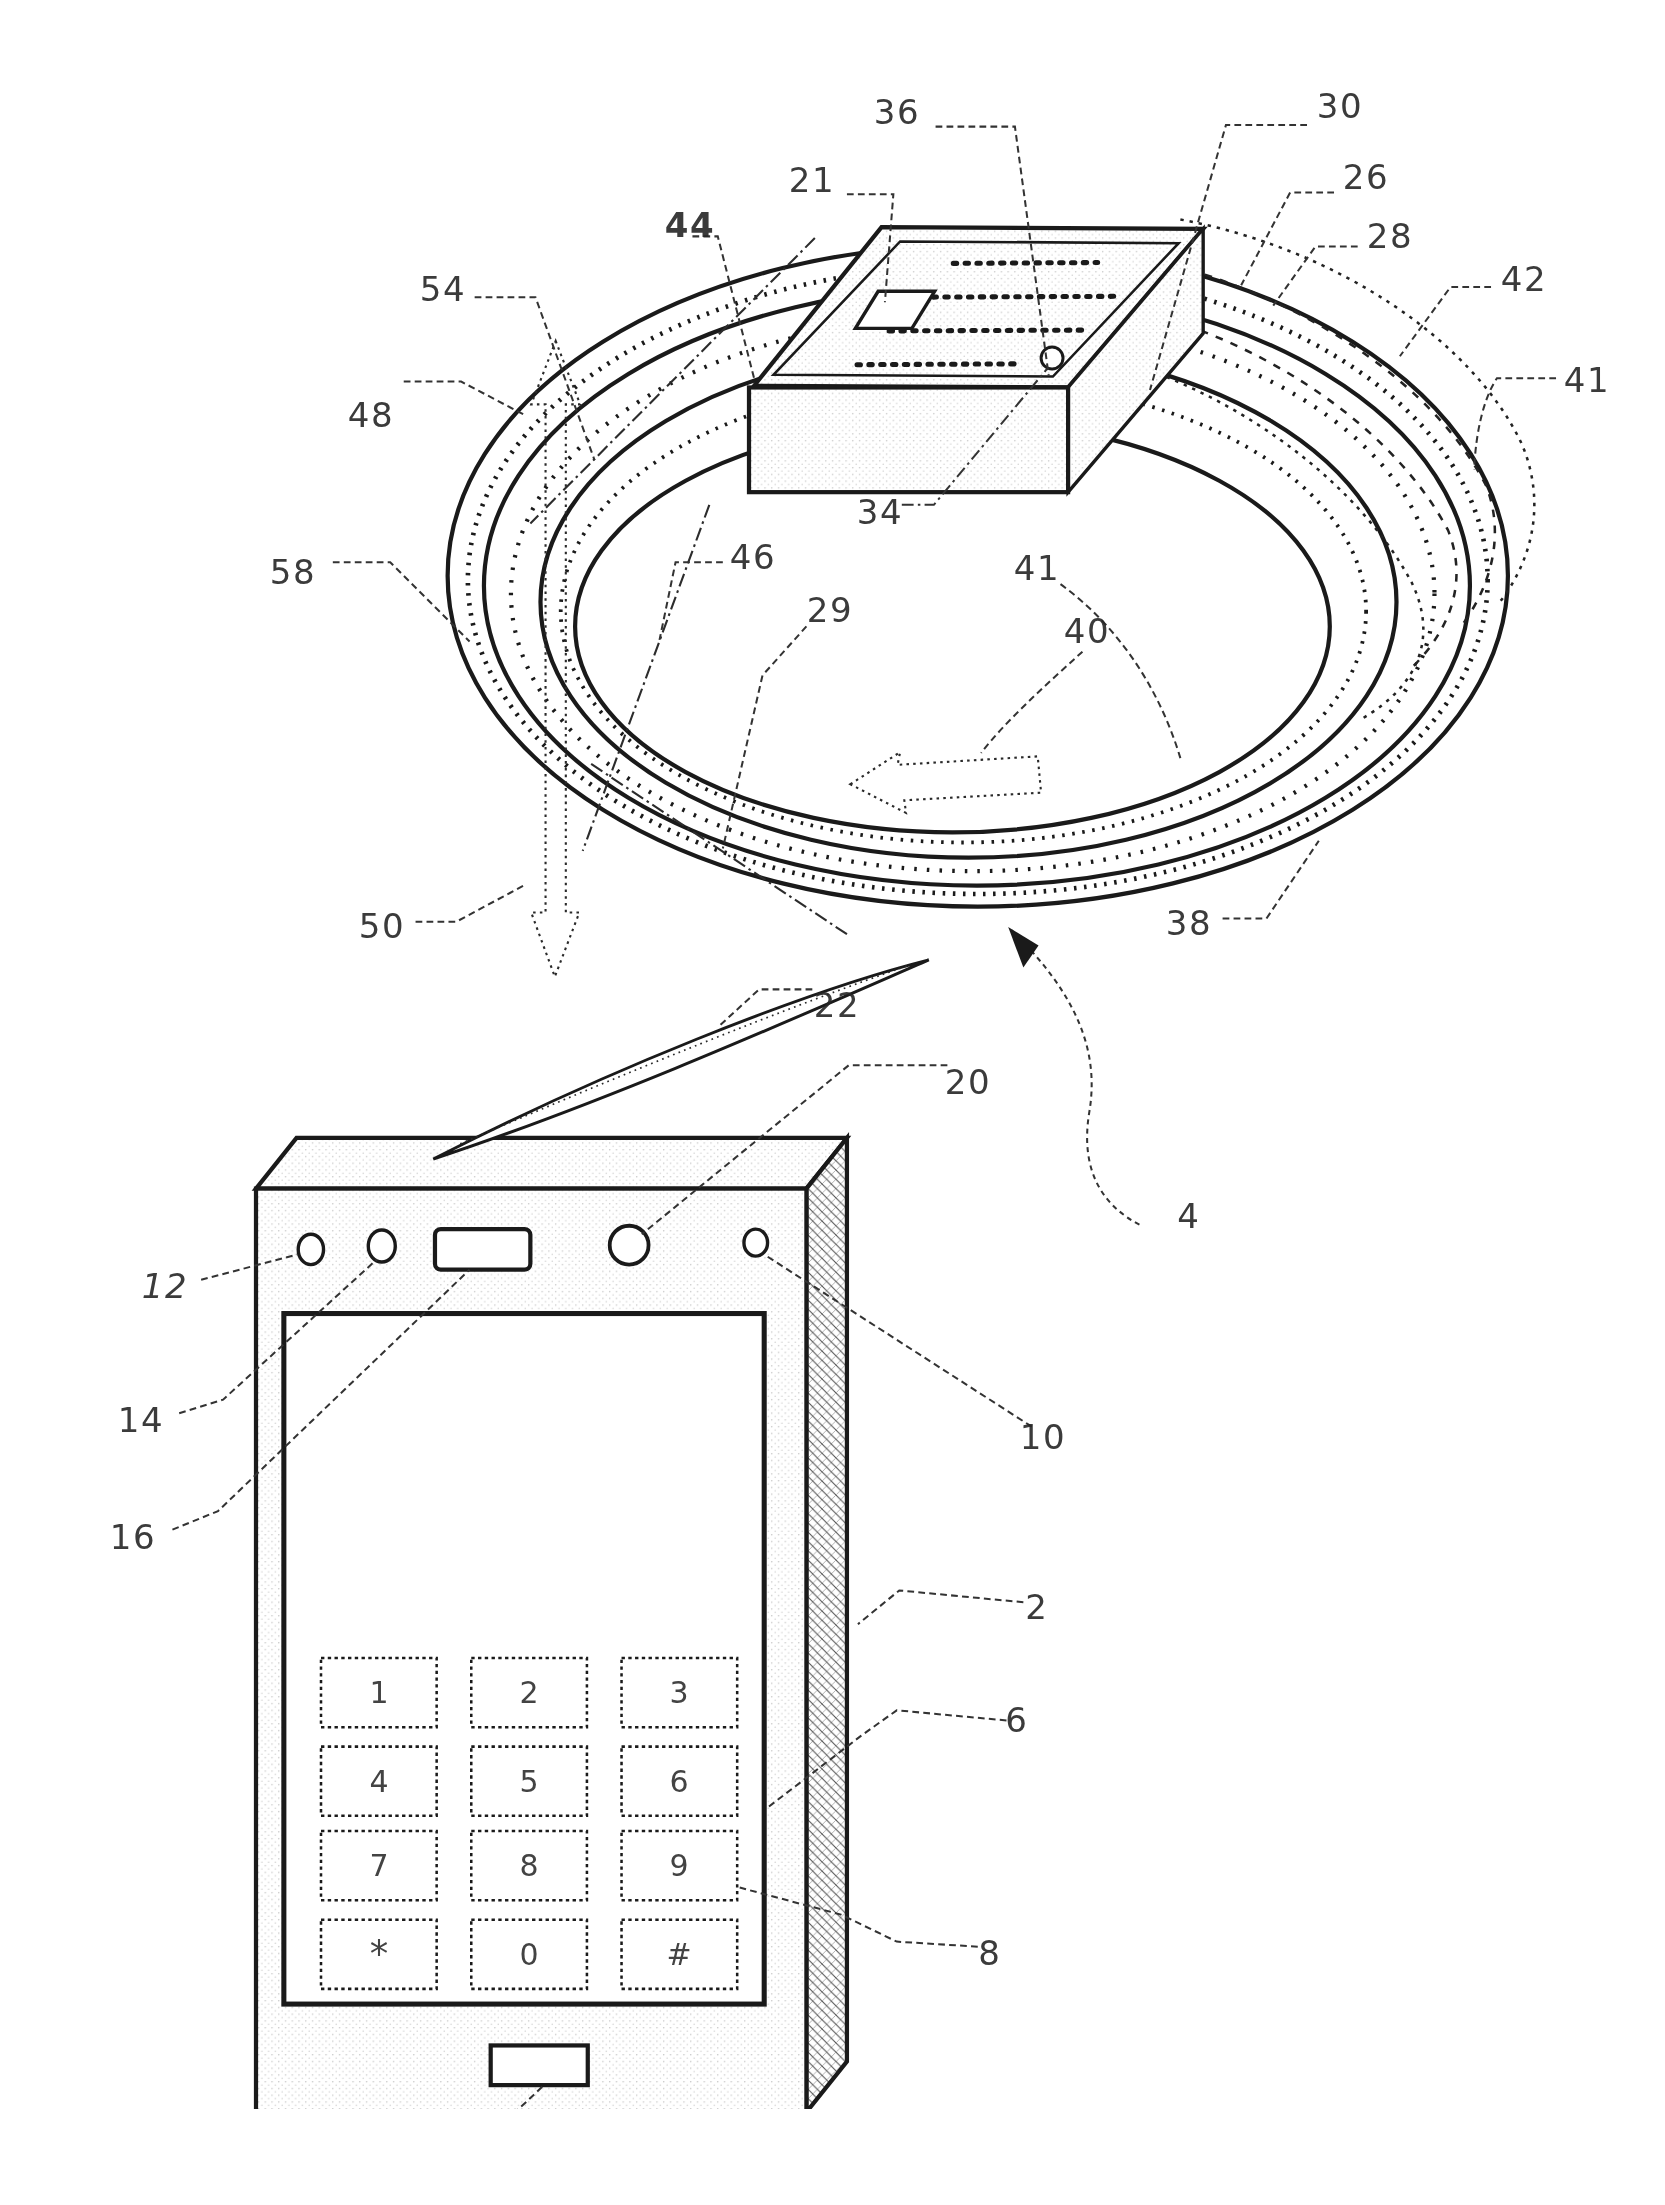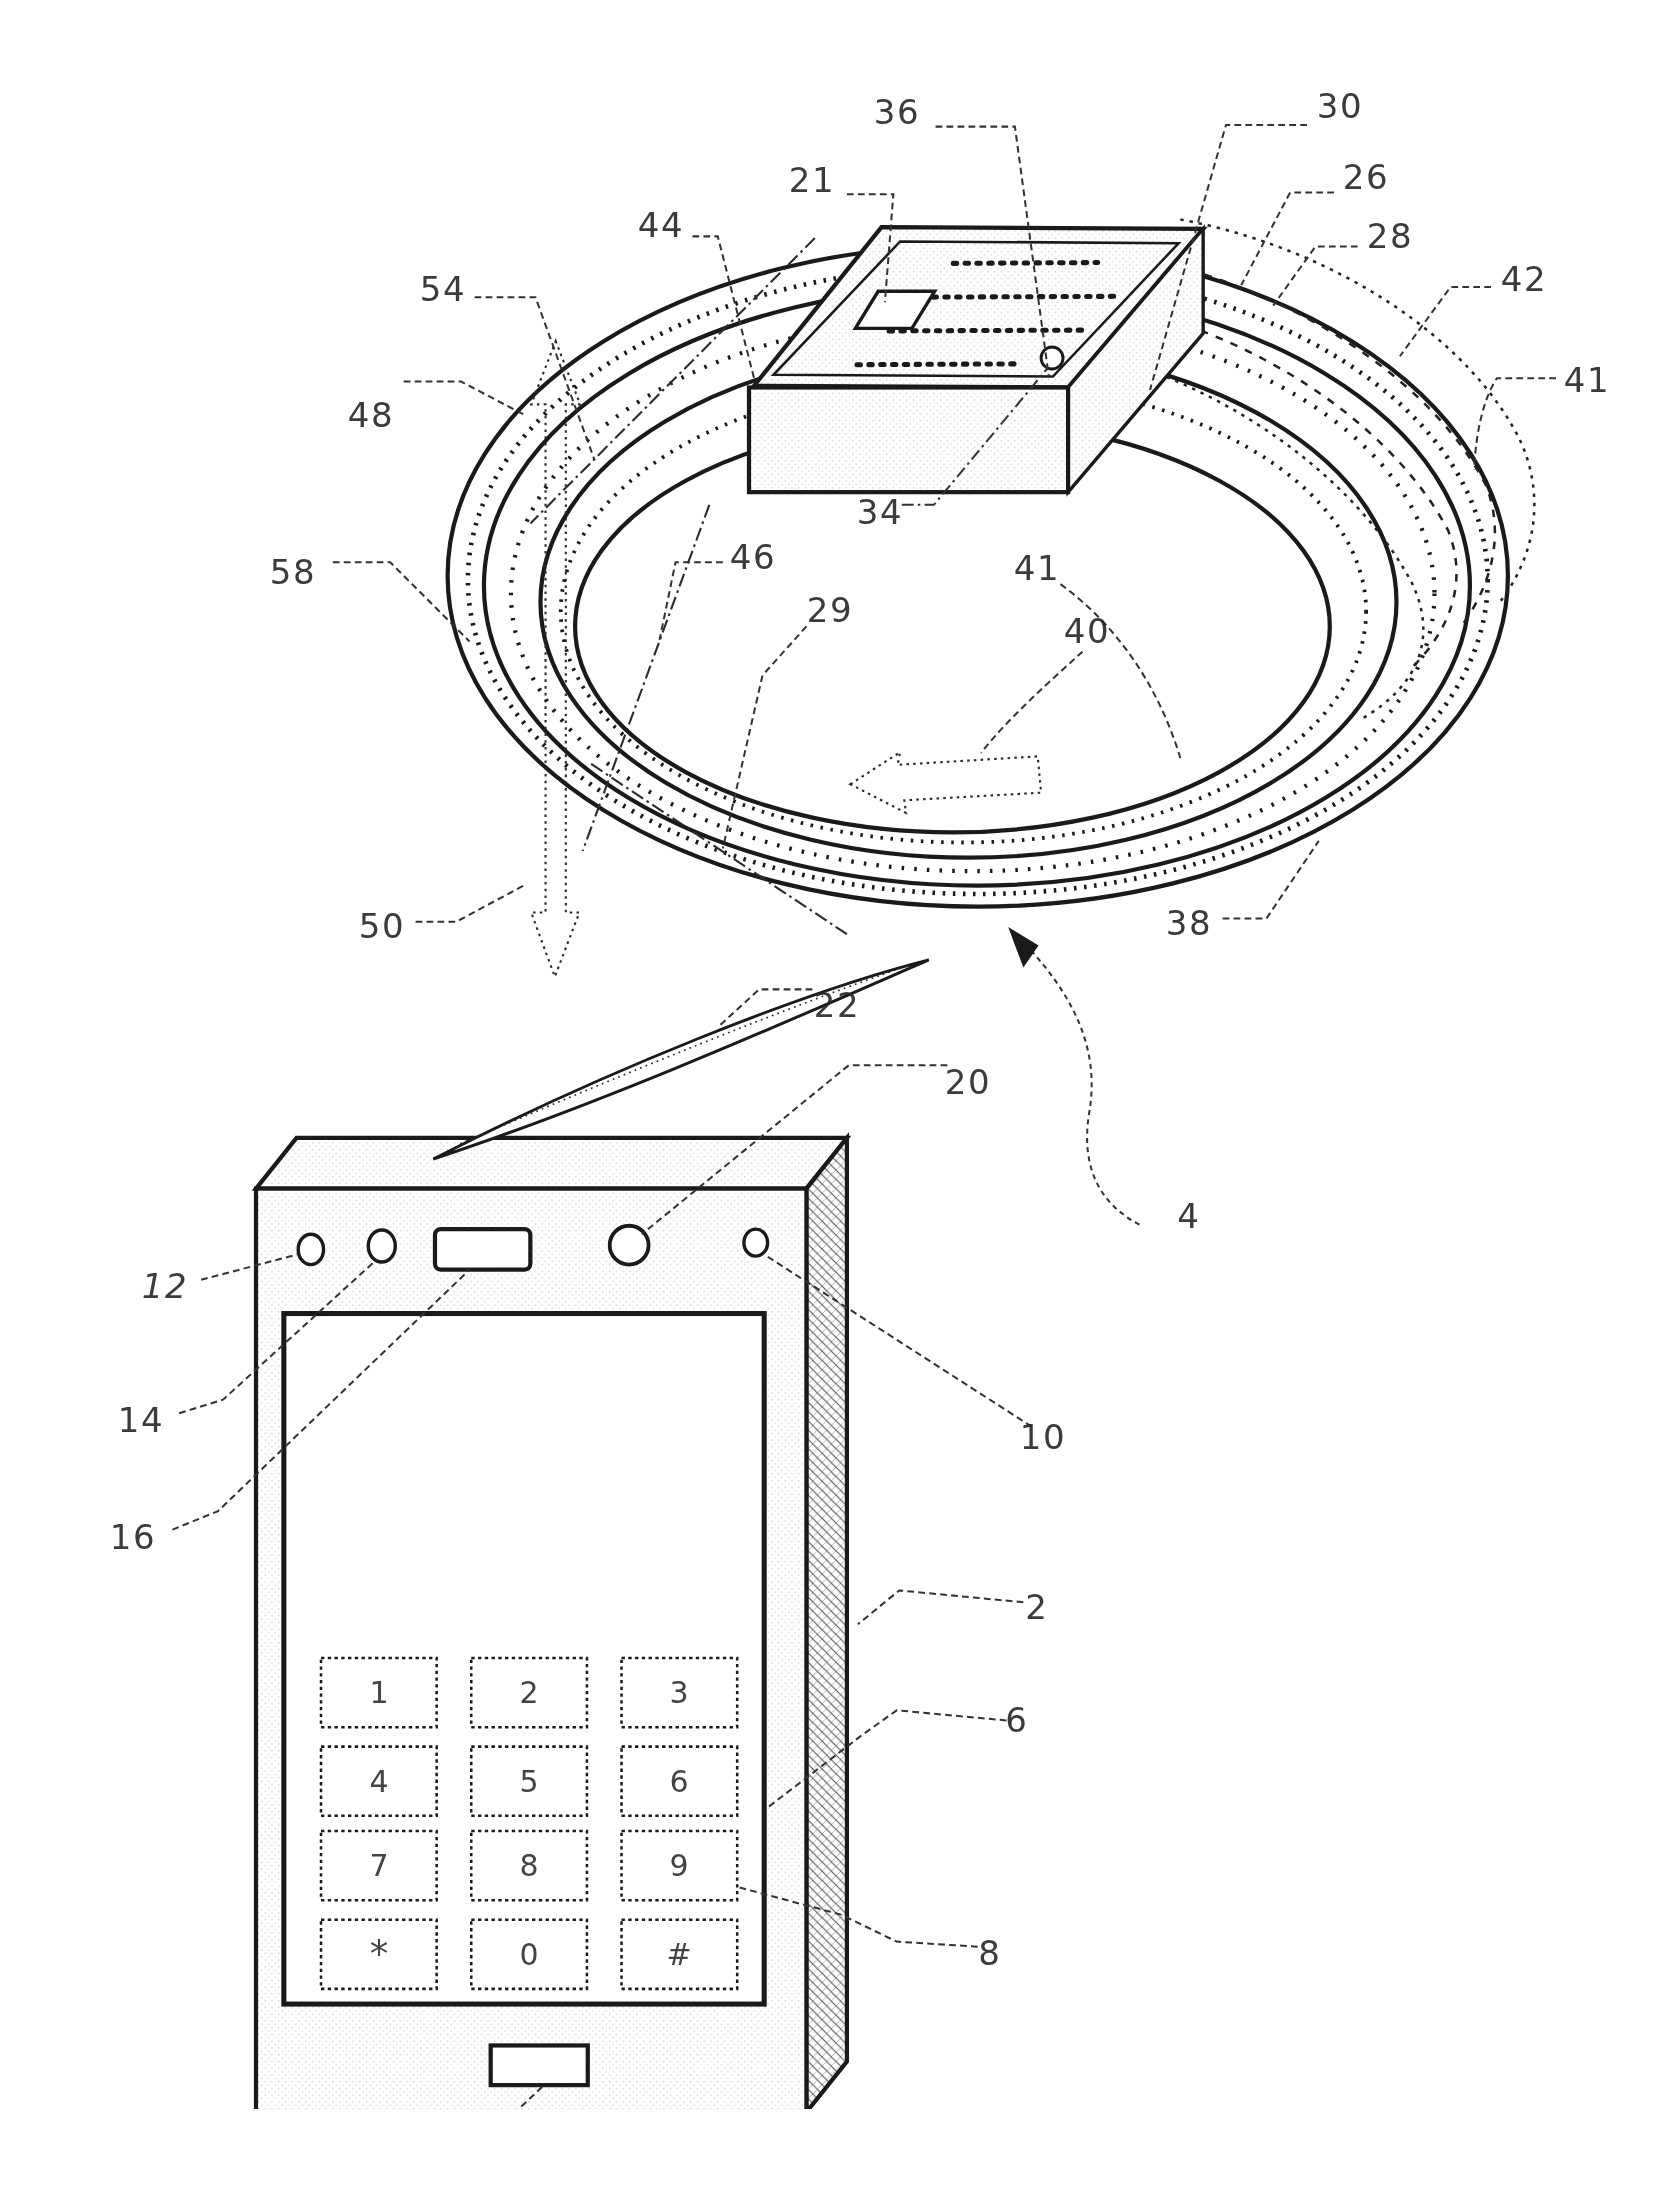--- a/index.html
+++ b/index.html
@@ -137,21 +137,21 @@
       <path d="M 1158,2306 L 1062,2300 L 996,2268 L 876,2236"></path>
       <path d="M 642,2472 C 592,2520 548,2558 482,2580"></path>
     </g>
     <polygon points="1194,1098 1230,1120 1212,1146" fill="#1a1a1a"></polygon>
   </svg>
 
   <div class="ref" style="left:897px;top:112px;">36</div>
   <div class="ref" style="left:1340px;top:106px;">30</div>
   <div class="ref" style="left:812px;top:180px;">21</div>
   <div class="ref" style="left:1366px;top:177px;">26</div>
-  <div class="ref" style="left:661px;top:225px;">44</div>
+  <div class="ref" style="left:690px;top:225px;font-weight:bold;">44</div>
   <div class="ref" style="left:1390px;top:236px;">28</div>
   <div class="ref" style="left:1524px;top:279px;">42</div>
   <div class="ref" style="left:443px;top:289px;">54</div>
   <div class="ref" style="left:371px;top:374px;margin-top:19px;">48</div>
   <div class="ref" style="left:1587px;top:380px;">41</div>
   <div class="ref" style="left:880px;top:512px;">34</div>
   <div class="ref" style="left:293px;top:572px;">58</div>
   <div class="ref" style="left:753px;top:557px;">46</div>
   <div class="ref" style="left:1037px;top:568px;">41</div>
   <div class="ref" style="left:830px;top:610px;">29</div>

